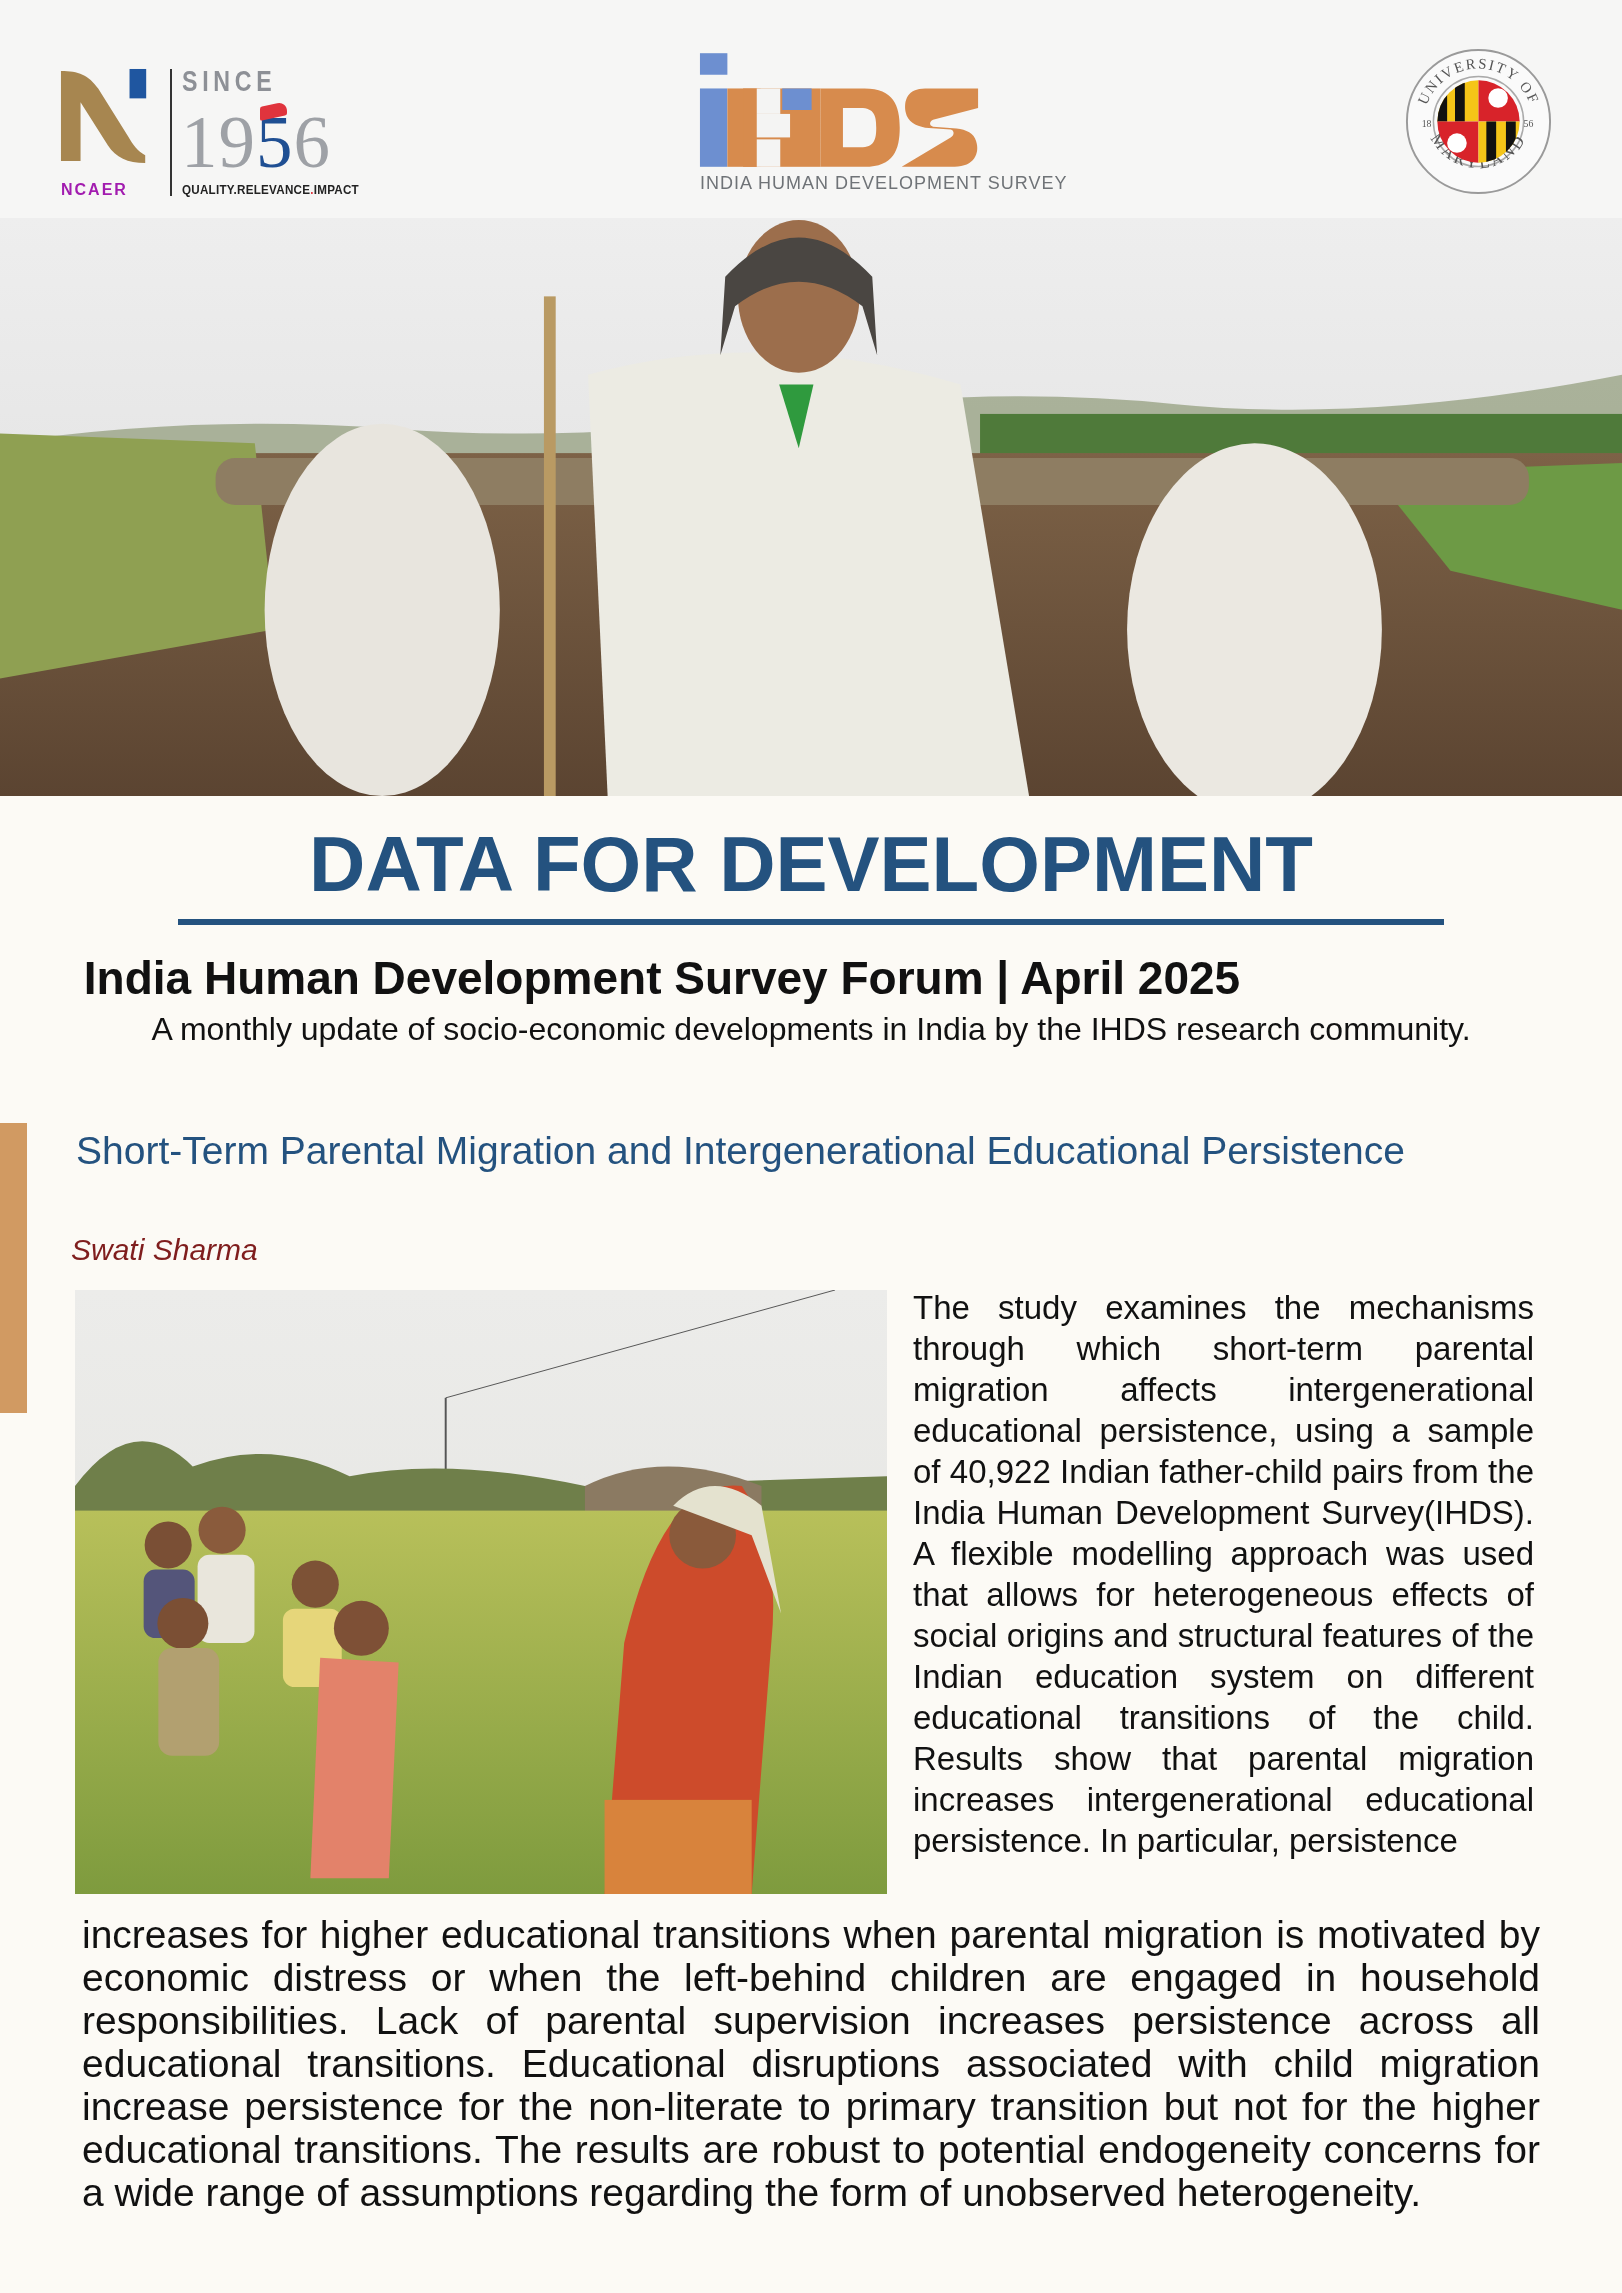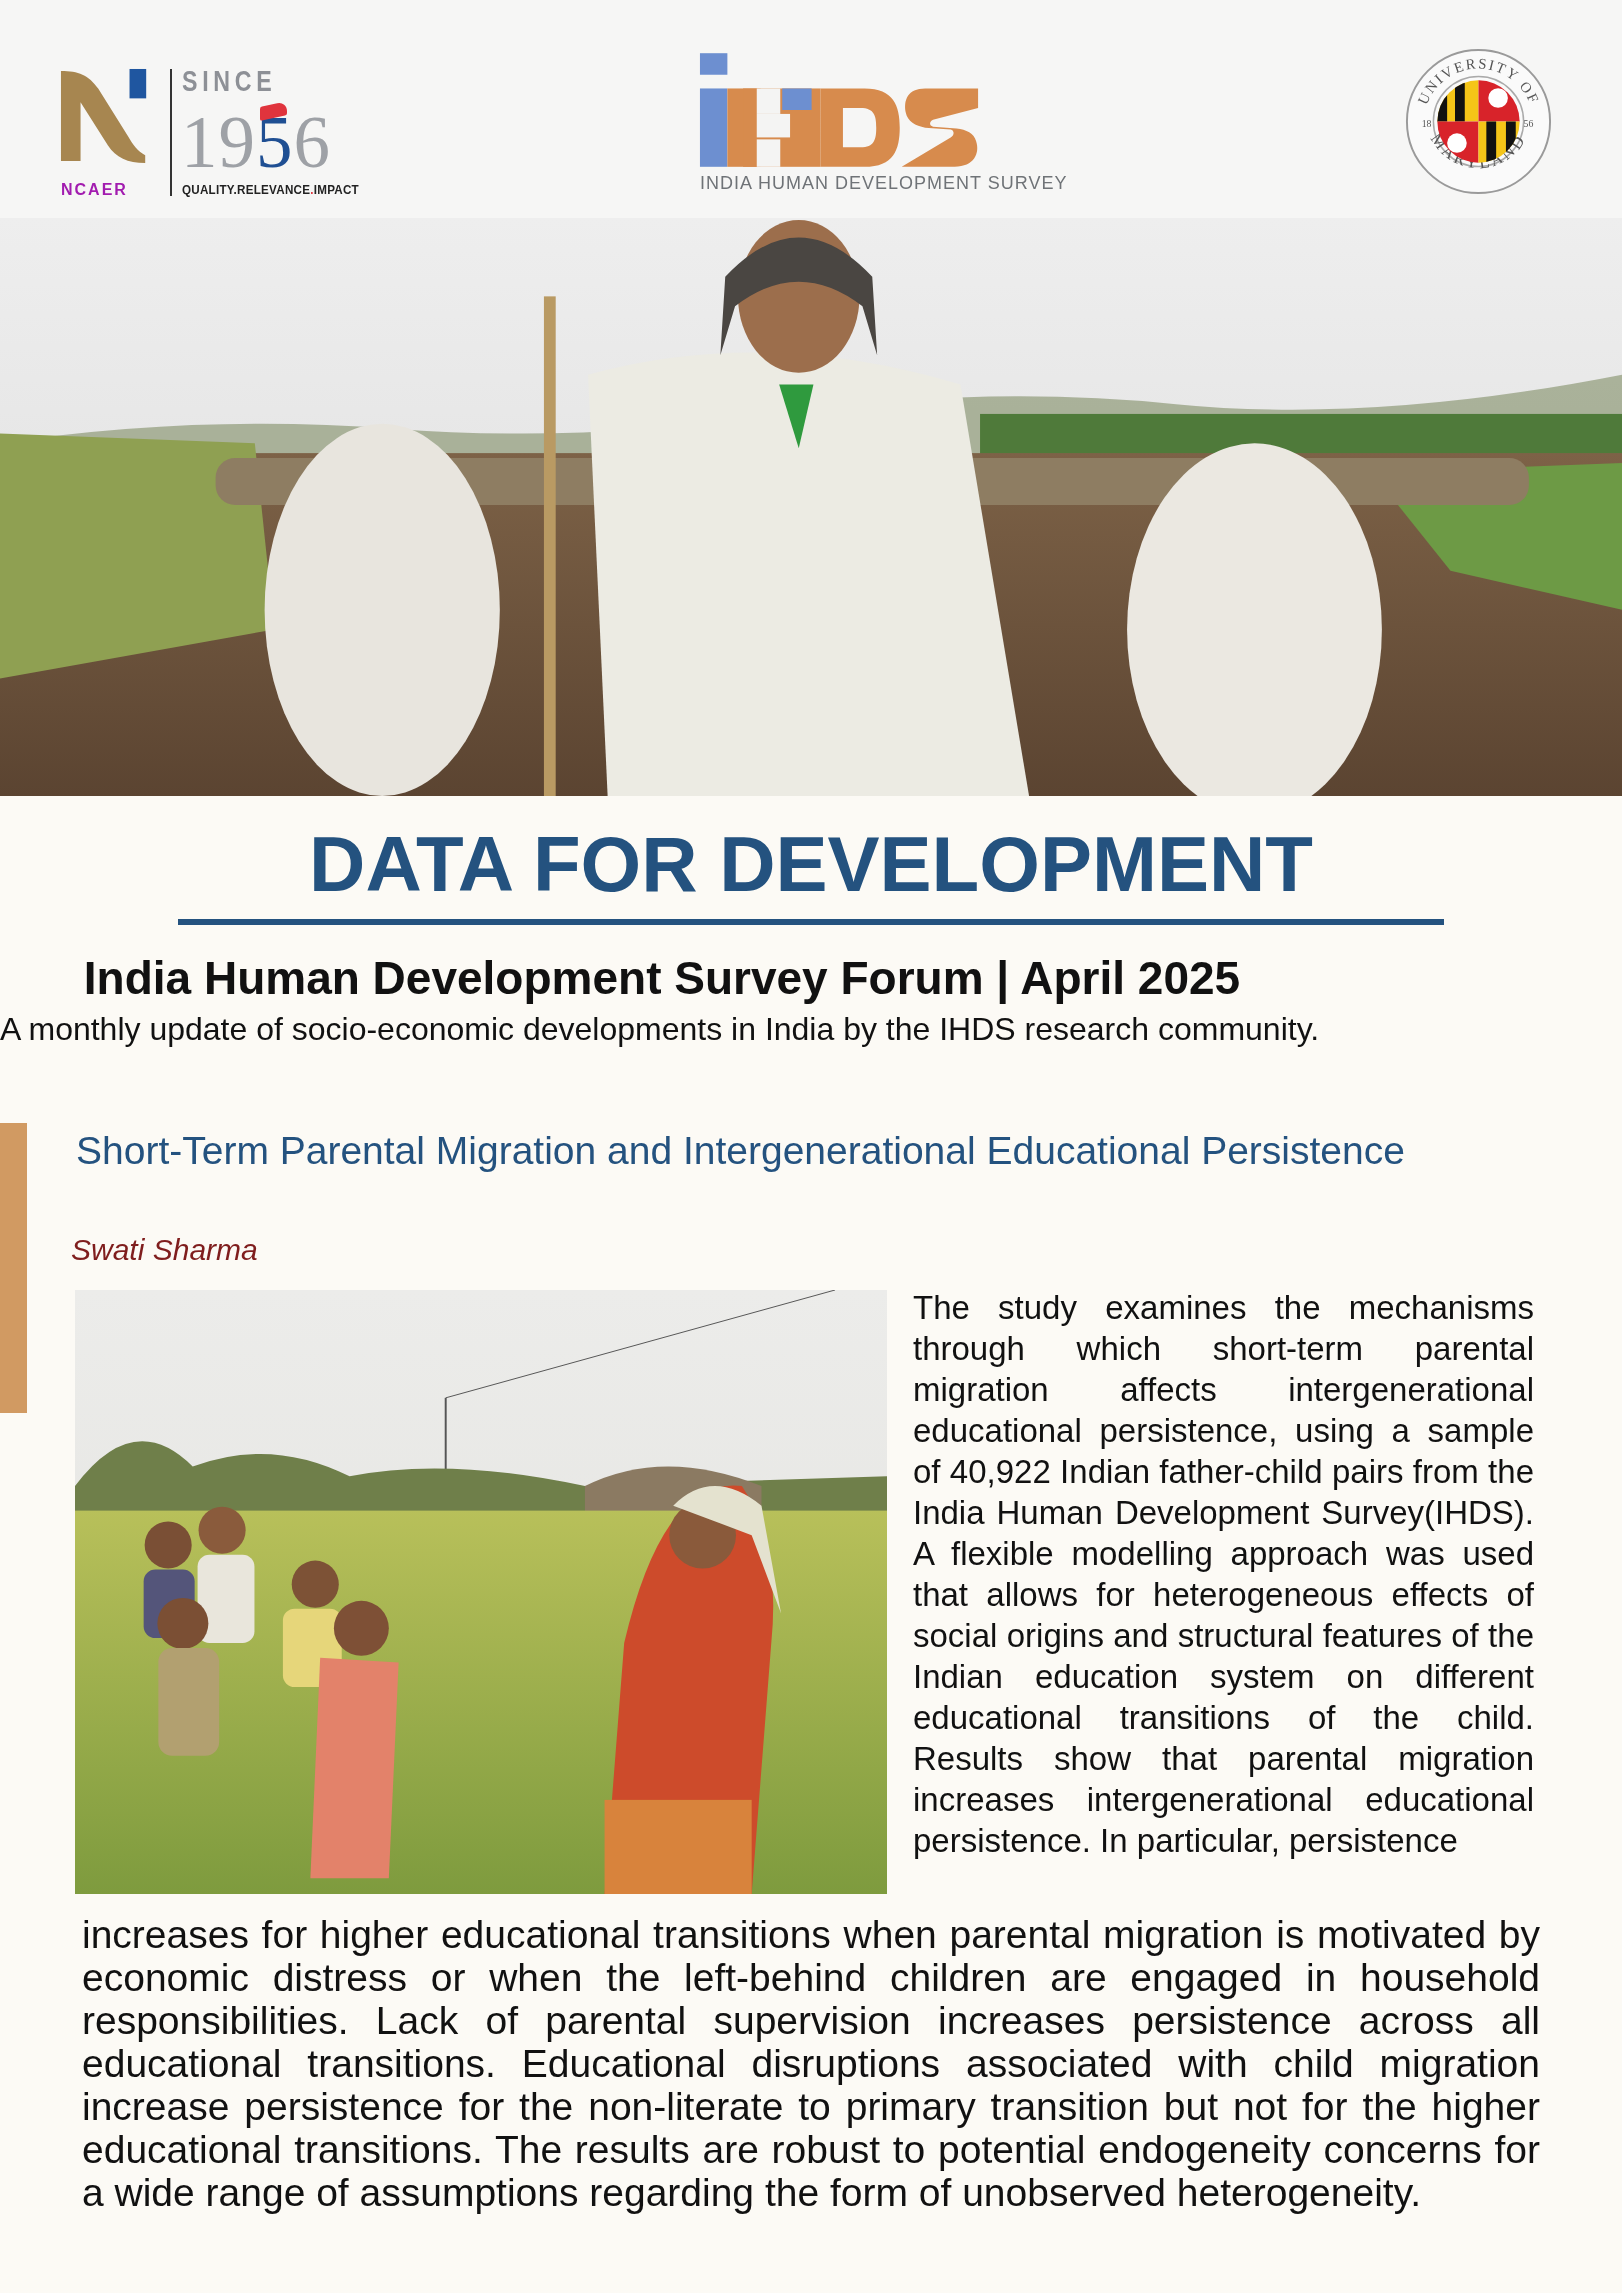--- a/index.html
+++ b/index.html
@@ -42,21 +42,21 @@
     position: absolute; left: 0; top: 825px; width: 1622px; text-align: center;
     font-weight: bold; font-size: 78px; color: #24527f; letter-spacing: 0px;
     line-height: 1;
   }
   .headline-rule { position: absolute; left: 178px; top: 919px; width: 1266px; height: 5.9px; background: #24527f; }
   .forum-title {
     position: absolute; left: 0; top: 953px; width: 1324px; text-align: center;
     font-weight: bold; font-size: 46px; color: #111; line-height: 1.1;
   }
   .forum-sub {
-    position: absolute; left: 0; top: 1012px; width: 1622px; 
+    position: absolute; left: 0; top: 1012px; width: 1622px; text-align: center;
     font-size: 32px; color: #111; line-height: 1.1;
   }
 
   .accent-bar { position: absolute; left: 0; top: 1123px; width: 27.4px; height: 290px; background: #d19a62; }
   .article-title {
     position: absolute; left: 76px; top: 1125px; width: 1372px;
     font-weight: normal; font-size: 39px; color: #24527f; line-height: 51px;
   }
   .author { position: absolute; left: 71px; top: 1233px; font-style: italic; font-size: 30px; color: #7f1d1d; }
 

